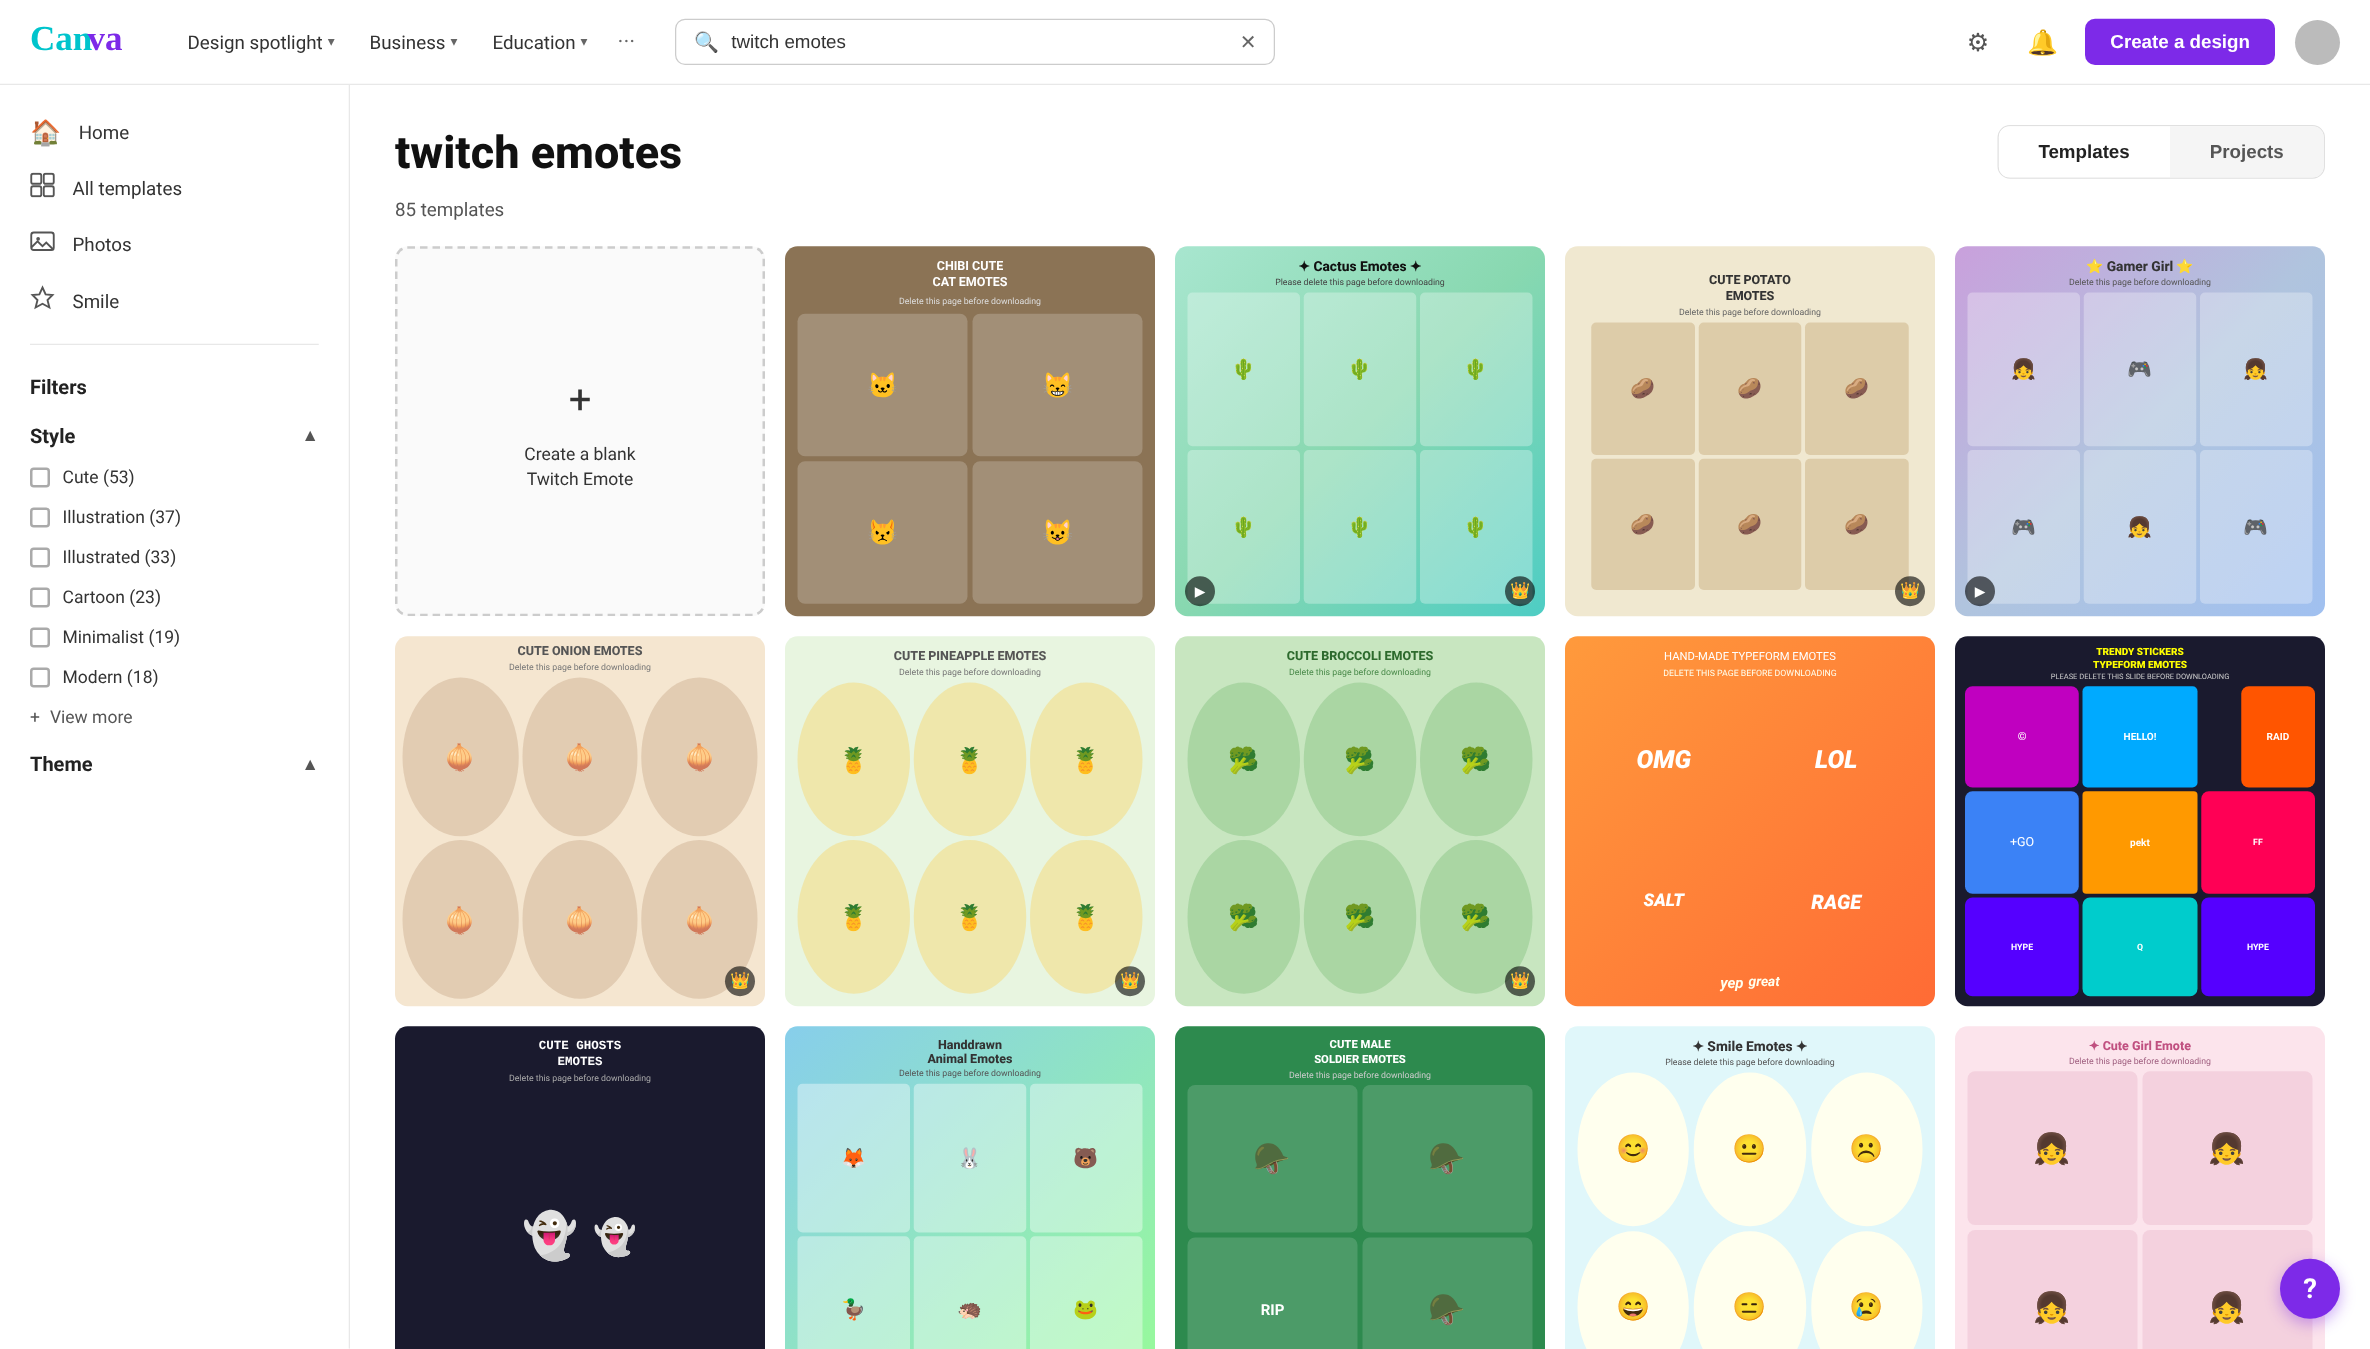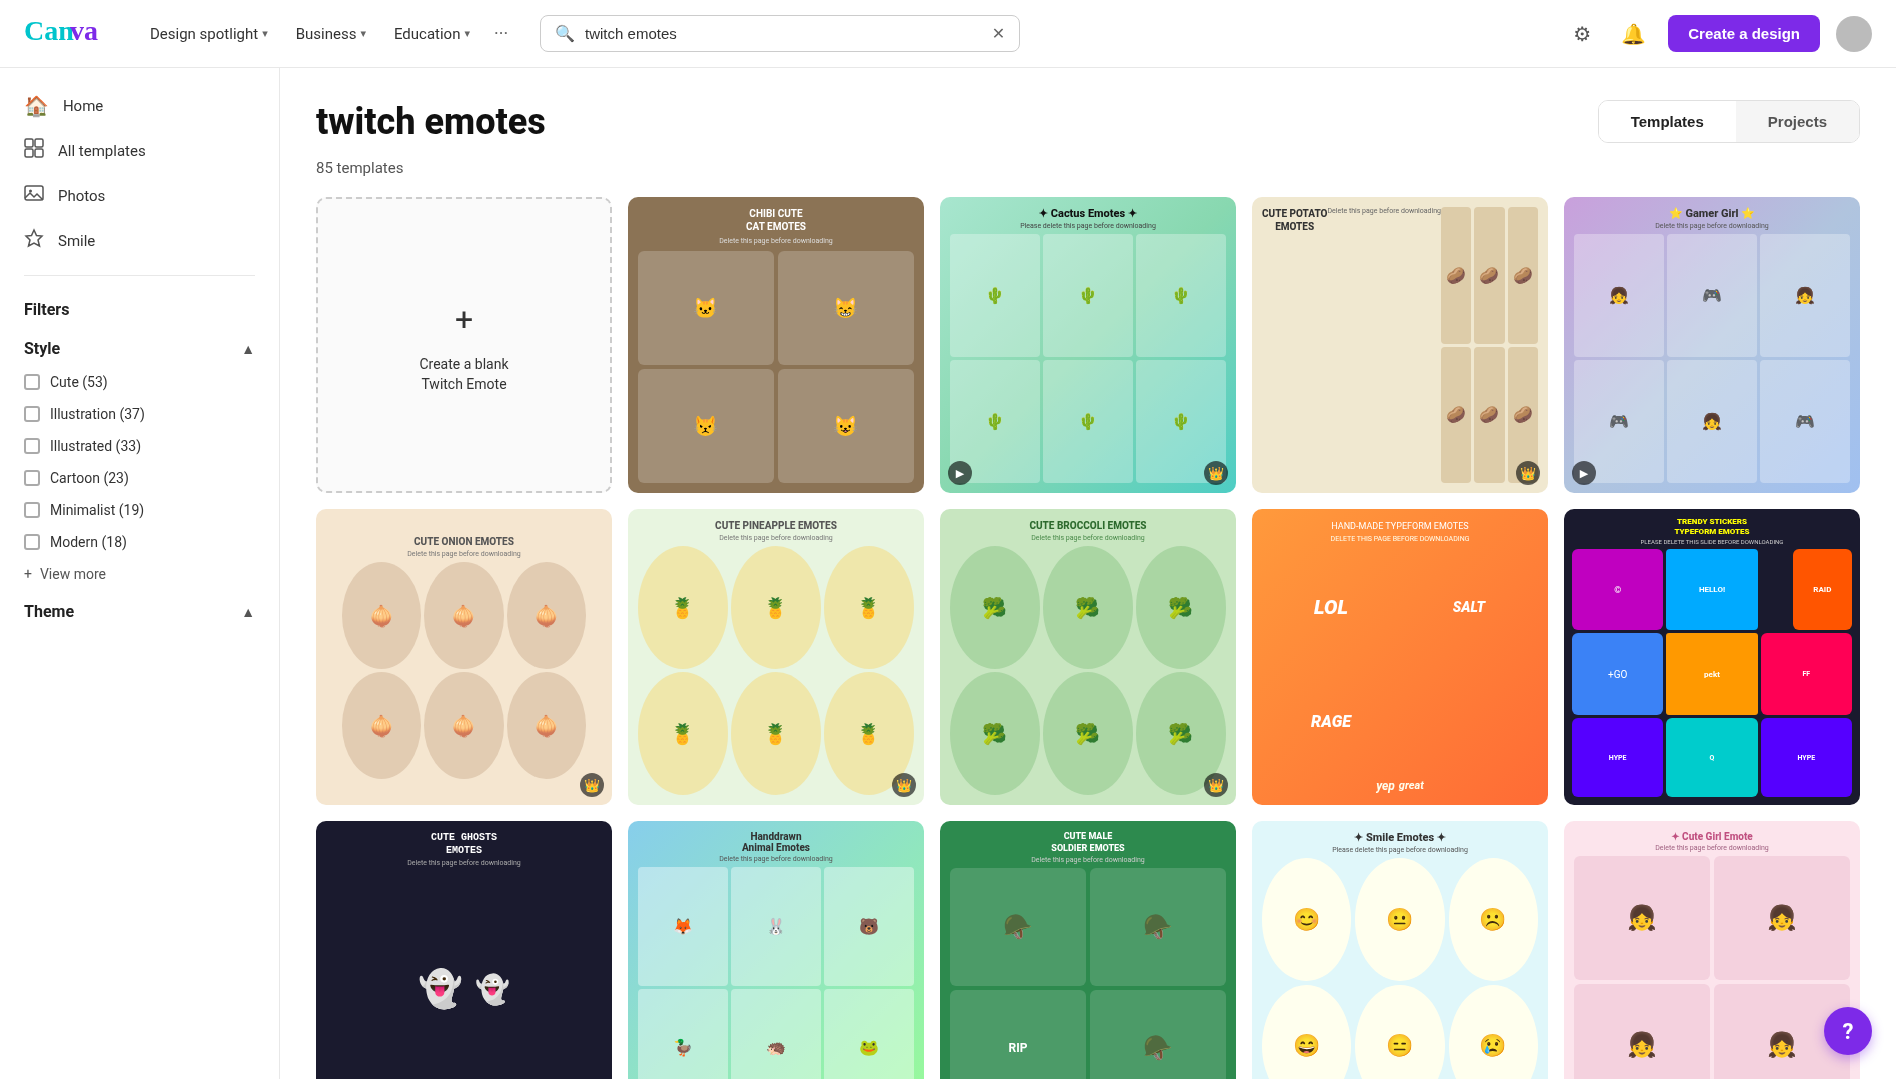--- a/index.html
+++ b/index.html
@@ -491,21 +491,21 @@
             <div style="background:rgba(255,255,255,0.3); border-radius:4px; display:flex; align-items:center; justify-content:center; font-size:16px;">🌵</div>
             <div style="background:rgba(255,255,255,0.3); border-radius:4px; display:flex; align-items:center; justify-content:center; font-size:16px;">🌵</div>
             <div style="background:rgba(255,255,255,0.3); border-radius:4px; display:flex; align-items:center; justify-content:center; font-size:16px;">🌵</div>
           </div>
         </div>
         <div class="play-badge">▶</div>
         <div class="crown-badge">👑</div>
       </div>
 
       <div class="template-card card-potato">
-        <div style="padding:10px; height:100%; display:flex; flex-direction:row;">
+        <div style="padding:21px; height:100%; display:flex; flex-direction:column;">
           <div style="color:#333; font-size:10px; font-weight:800; text-align:center; line-height:1.3; margin-bottom:2px;">CUTE POTATO<br>EMOTES</div>
           <div style="color:#666; font-size:7px; text-align:center; margin-bottom:4px;">Delete this page before downloading</div>
           <div style="flex:1; display:grid; grid-template-columns:repeat(3,1fr); gap:3px;">
             <div style="background:rgba(180,140,80,0.3); border-radius:4px; display:flex; align-items:center; justify-content:center; font-size:16px;">🥔</div>
             <div style="background:rgba(180,140,80,0.3); border-radius:4px; display:flex; align-items:center; justify-content:center; font-size:16px;">🥔</div>
             <div style="background:rgba(180,140,80,0.3); border-radius:4px; display:flex; align-items:center; justify-content:center; font-size:16px;">🥔</div>
             <div style="background:rgba(180,140,80,0.3); border-radius:4px; display:flex; align-items:center; justify-content:center; font-size:16px;">🥔</div>
             <div style="background:rgba(180,140,80,0.3); border-radius:4px; display:flex; align-items:center; justify-content:center; font-size:16px;">🥔</div>
             <div style="background:rgba(180,140,80,0.3); border-radius:4px; display:flex; align-items:center; justify-content:center; font-size:16px;">🥔</div>
           </div>
@@ -523,21 +523,21 @@
             <div style="background:rgba(255,255,255,0.3); border-radius:4px; display:flex; align-items:center; justify-content:center; font-size:16px;">👧</div>
             <div style="background:rgba(255,255,255,0.3); border-radius:4px; display:flex; align-items:center; justify-content:center; font-size:16px;">🎮</div>
             <div style="background:rgba(255,255,255,0.3); border-radius:4px; display:flex; align-items:center; justify-content:center; font-size:16px;">👧</div>
             <div style="background:rgba(255,255,255,0.3); border-radius:4px; display:flex; align-items:center; justify-content:center; font-size:16px;">🎮</div>
           </div>
         </div>
         <div class="play-badge">▶</div>
       </div>
 
       <div class="template-card card-onion">
-        <div style="padding:26px; height:100%; display:flex; flex-direction:column;">
+        <div style="padding:6px; height:100%; display:flex; flex-direction:column;">
           <div style="color:#555; font-size:10px; font-weight:800; text-align:center; line-height:1.3; margin-bottom:2px;">CUTE ONION EMOTES</div>
           <div style="color:#777; font-size:7px; text-align:center; margin-bottom:4px;">Delete this page before downloading</div>
           <div style="flex:1; display:grid; grid-template-columns:repeat(3,1fr); gap:3px;">
             <div style="background:rgba(150,100,60,0.2); border-radius:50%; display:flex; align-items:center; justify-content:center; font-size:20px;">🧅</div>
             <div style="background:rgba(150,100,60,0.2); border-radius:50%; display:flex; align-items:center; justify-content:center; font-size:20px;">🧅</div>
             <div style="background:rgba(150,100,60,0.2); border-radius:50%; display:flex; align-items:center; justify-content:center; font-size:20px;">🧅</div>
             <div style="background:rgba(150,100,60,0.2); border-radius:50%; display:flex; align-items:center; justify-content:center; font-size:20px;">🧅</div>
             <div style="background:rgba(150,100,60,0.2); border-radius:50%; display:flex; align-items:center; justify-content:center; font-size:20px;">🧅</div>
             <div style="background:rgba(150,100,60,0.2); border-radius:50%; display:flex; align-items:center; justify-content:center; font-size:20px;">🧅</div>
           </div>
@@ -577,20 +577,21 @@
         <div class="crown-badge">👑</div>
       </div>
 
       <div class="template-card card-handmade">
         <div style="padding:12px; height:100%; display:flex; flex-direction:column; justify-content:space-between;">
           <div>
             <div style="color:#fff; font-size:9px; text-align:center; text-transform:uppercase; margin-bottom:4px;">HAND-MADE TYPEFORM EMOTES</div>
             <div style="color:#ffe; font-size:7px; text-align:center; margin-bottom:8px;">DELETE THIS PAGE BEFORE DOWNLOADING</div>
           </div>
           <div style="display:grid; grid-template-columns:1fr 1fr; gap:4px; flex:1;">
+            <div style="display:flex; align-items:center; justify-content:center; font-size:20px; font-weight:900; color:#fff; font-style:italic;">OMG</div>
             <div style="display:flex; align-items:center; justify-content:center; font-size:20px; font-weight:900; color:#fff; font-style:italic;">LOL</div>
             <div style="display:flex; align-items:center; justify-content:center; font-size:14px; font-weight:900; color:#fff; font-style:italic;">SALT</div>
             <div style="display:flex; align-items:center; justify-content:center; font-size:16px; font-weight:900; color:#fff; font-style:italic;">RAGE</div>
           </div>
           <div style="display:flex; gap:4px; justify-content:center; margin-top:4px;">
             <span style="color:#ffe; font-size:12px; font-weight:700; font-style:italic;">yep</span>
             <span style="color:#ffe; font-size:11px; font-weight:700; font-style:italic;">great</span>
           </div>
         </div>
       </div>

